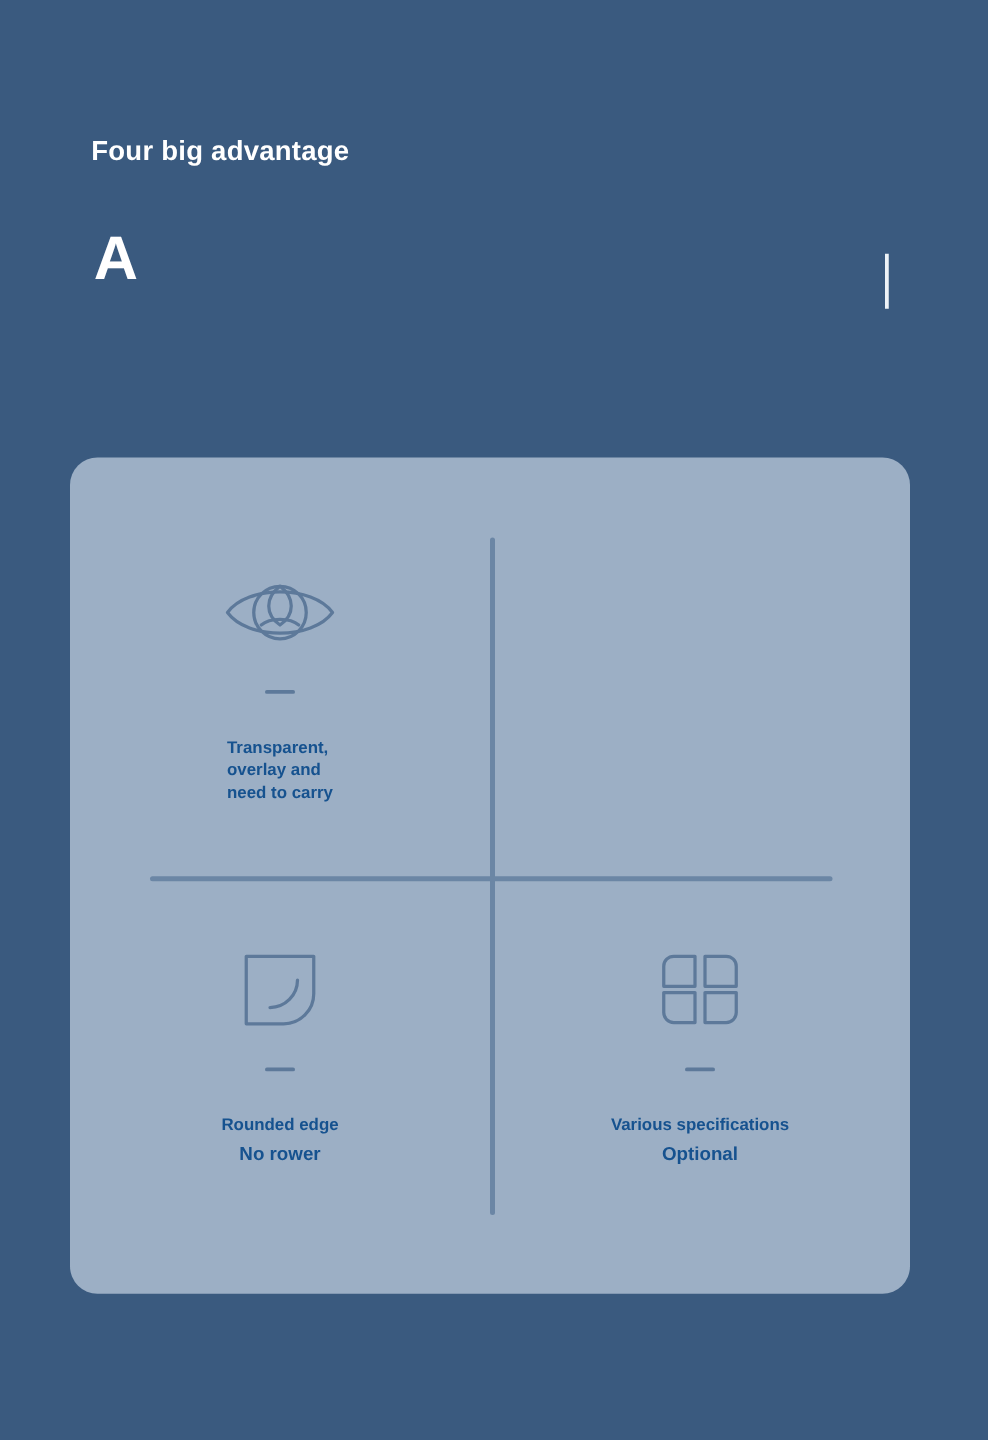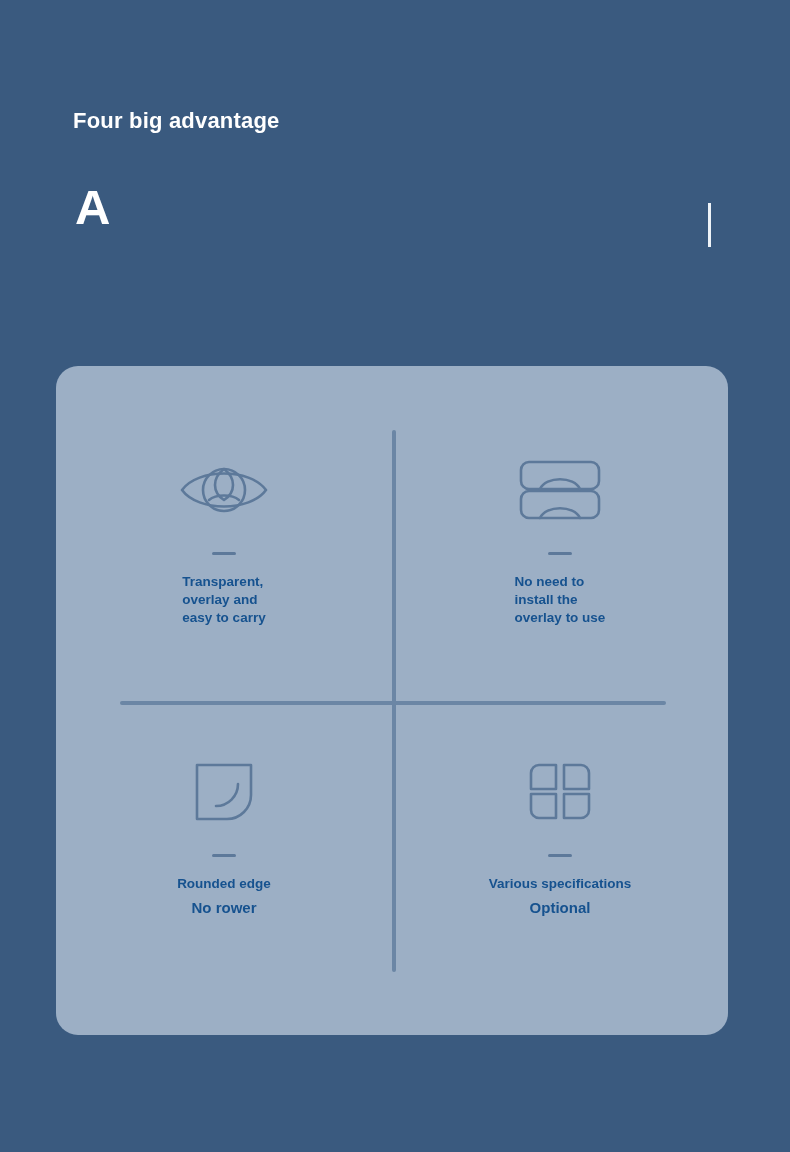--- a/index.html
+++ b/index.html
@@ -97,21 +97,21 @@
     justify-content: center;
   }
   .icon-dash {
     width: 24px;
     height: 3px;
     background: #5d799a;
     border-radius: 2px;
     margin-top: 22px;
   }
   .quad-text {
-    margin-top: 18px;
+    margin-top: 34px;
     text-align: center;
     color: #16528f;
     font-weight: 700;
     font-size: 13.5px;
     line-height: 1.32;
   }
   .quad-text.left-align {
     text-align: left;
   }
   .quad-text .line-lg {
@@ -152,40 +152,24 @@
         <path class="st" d="M4 30 C20 8, 72 8, 88 30 C72 52, 20 52, 4 30 Z"></path>
         <circle class="st" cx="46" cy="30" r="21"></circle>
         <path class="st" d="M46 9 C34 18, 34 32, 46 40 C58 32, 58 18, 46 9 Z"></path>
         <path class="st" d="M31 40 C38 34, 54 34, 61 40"></path>
       </svg>
     </div>
     <div class="icon-dash"></div>
     <div class="quad-text left-align">
       <span class="line">Transparent,</span>
       <span class="line">overlay and</span>
-      <span class="line">easy to carry</span>
+      <span class="line">need to carry</span>
     </div>
   </div>
 
-  <div class="quad quad-tr">
-    <div class="icon-wrap">
-      <svg width="84" height="62" viewBox="0 0 84 62" aria-hidden="true">
-        <rect class="st" x="3" y="3" width="78" height="27" rx="8"></rect>
-        <rect class="st" x="3" y="32" width="78" height="27" rx="8"></rect>
-        <path class="st" d="M22 30 C28 17, 56 17, 62 30"></path>
-        <path class="st" d="M22 59 C28 46, 56 46, 62 59"></path>
-      </svg>
-    </div>
-    <div class="icon-dash"></div>
-    <div class="quad-text left-align">
-      <span class="line">No need to</span>
-      <span class="line">install the</span>
-      <span class="line">overlay to use</span>
-    </div>
-  </div>
 
   <div class="quad quad-bl">
     <div class="icon-wrap">
       <svg width="60" height="60" viewBox="0 0 60 60" aria-hidden="true">
         <path class="st" d="M3 3 H57 V33 A24 24 0 0 1 33 57 H3 Z"></path>
         <path class="st" d="M44 22 A22 22 0 0 1 22 44"></path>
       </svg>
     </div>
     <div class="icon-dash"></div>
     <div class="quad-text">

